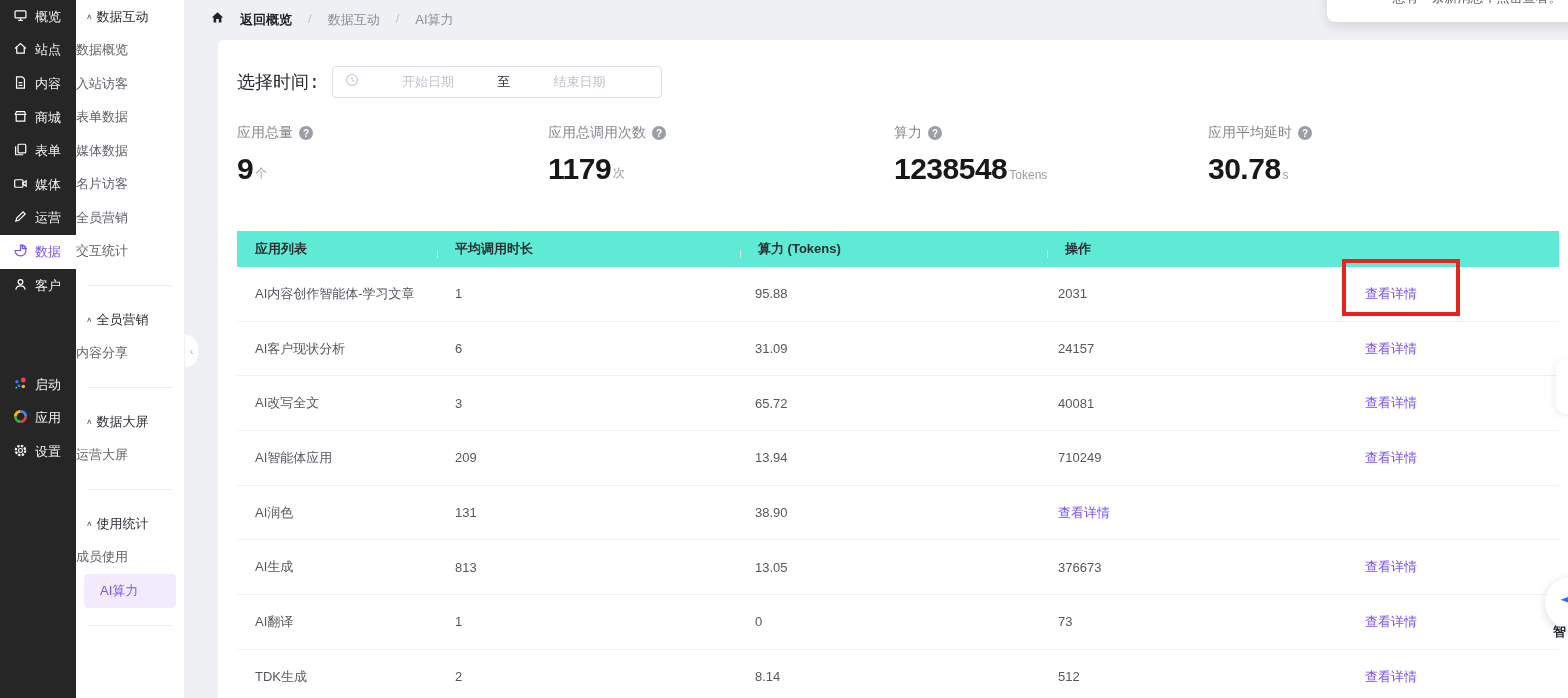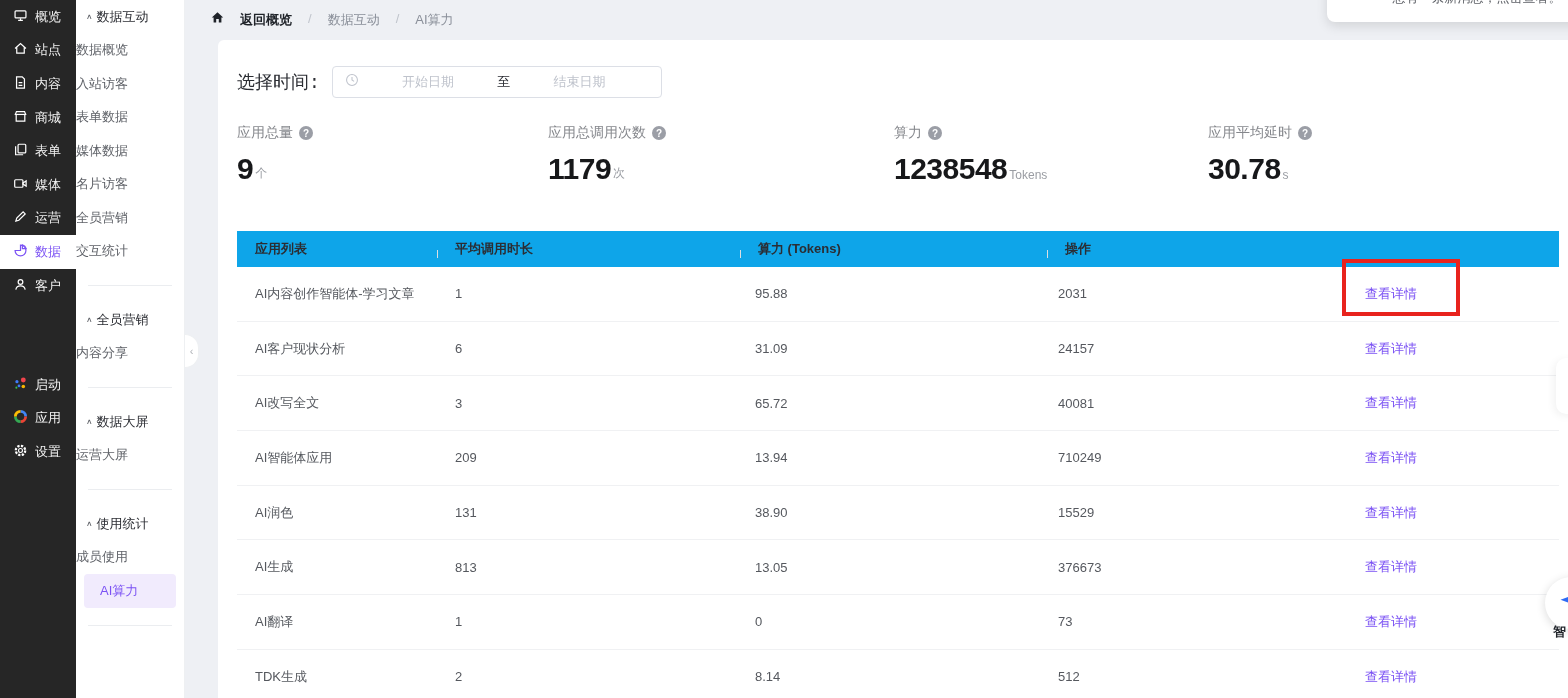--- a/index.html
+++ b/index.html
@@ -51,21 +51,21 @@
   .stat { position:absolute; top:84px; }
   .stat-label { display:flex; align-items:center; gap:6px; font-size:14px; color:#85878c; }
   .q-icon { width:14px; height:14px; border-radius:50%; background:#9b9ea6; color:#fff; font-size:10px;
             display:flex; align-items:center; justify-content:center; font-weight:bold; cursor:pointer; }
   .stat-value { display:flex; align-items:flex-end; margin-top:12px; }
   .stat-num { font-size:30px; font-weight:600; color:#17181a; letter-spacing:-.5px; line-height:1; }
   .stat-unit { font-size:12px; color:#9a9da3; margin-left:2px; padding-bottom:2px; }
   .stat1 { left:19px; } .stat2 { left:330px; } .stat3 { left:676px; } .stat4 { left:990px; }
   
   .app-table { position:absolute; left:19px; top:191px; width:1322px; font-size:13px; }
-  .t-header { display:flex; height:36px; background:#0ea5e9; align-items:center; }
+  .t-header { display:flex; height:36px; background:#5eead4; align-items:center; }
   .t-header .cell { font-weight:bold; color:#2b2d33; position:relative; }
   .t-header .cell + .cell::before { content:""; position:absolute; left:0; top:10px; height:16px;
                                     width:1px; background:#dcdee2; }
   .t-row { display:flex; height:54.7px; align-items:center; border-bottom:1px solid #f0f1f3;
            color:#55585e; }
   .cell { padding-left:18px; overflow:hidden; white-space:nowrap; }
   .c1 { width:200px; } .c2 { width:300px; } .c3 { width:303px; } .c4 { width:307px; } .c5 { flex:1; }
   .action-link { color:#7b52f4; cursor:pointer; }
   
   .red-box { position:absolute; left:1342px; top:259px; width:118px; height:57px;
@@ -325,21 +325,20 @@
       <div class="cell c1">AI智能体应用</div>
       <div class="cell c2">209</div>
       <div class="cell c3">13.94</div>
       <div class="cell c4">710249</div>
       <div class="cell c5"><span class="action-link">查看详情</span></div>
     </div>
     <div class="t-row">
       <div class="cell c1">AI润色</div>
       <div class="cell c2">131</div>
       <div class="cell c3">38.90</div>
-      <div class="cell c4">15529</div>
       <div class="cell c5"><span class="action-link">查看详情</span></div>
     </div>
     <div class="t-row">
       <div class="cell c1">AI生成</div>
       <div class="cell c2">813</div>
       <div class="cell c3">13.05</div>
       <div class="cell c4">376673</div>
       <div class="cell c5"><span class="action-link">查看详情</span></div>
     </div>
     <div class="t-row">

